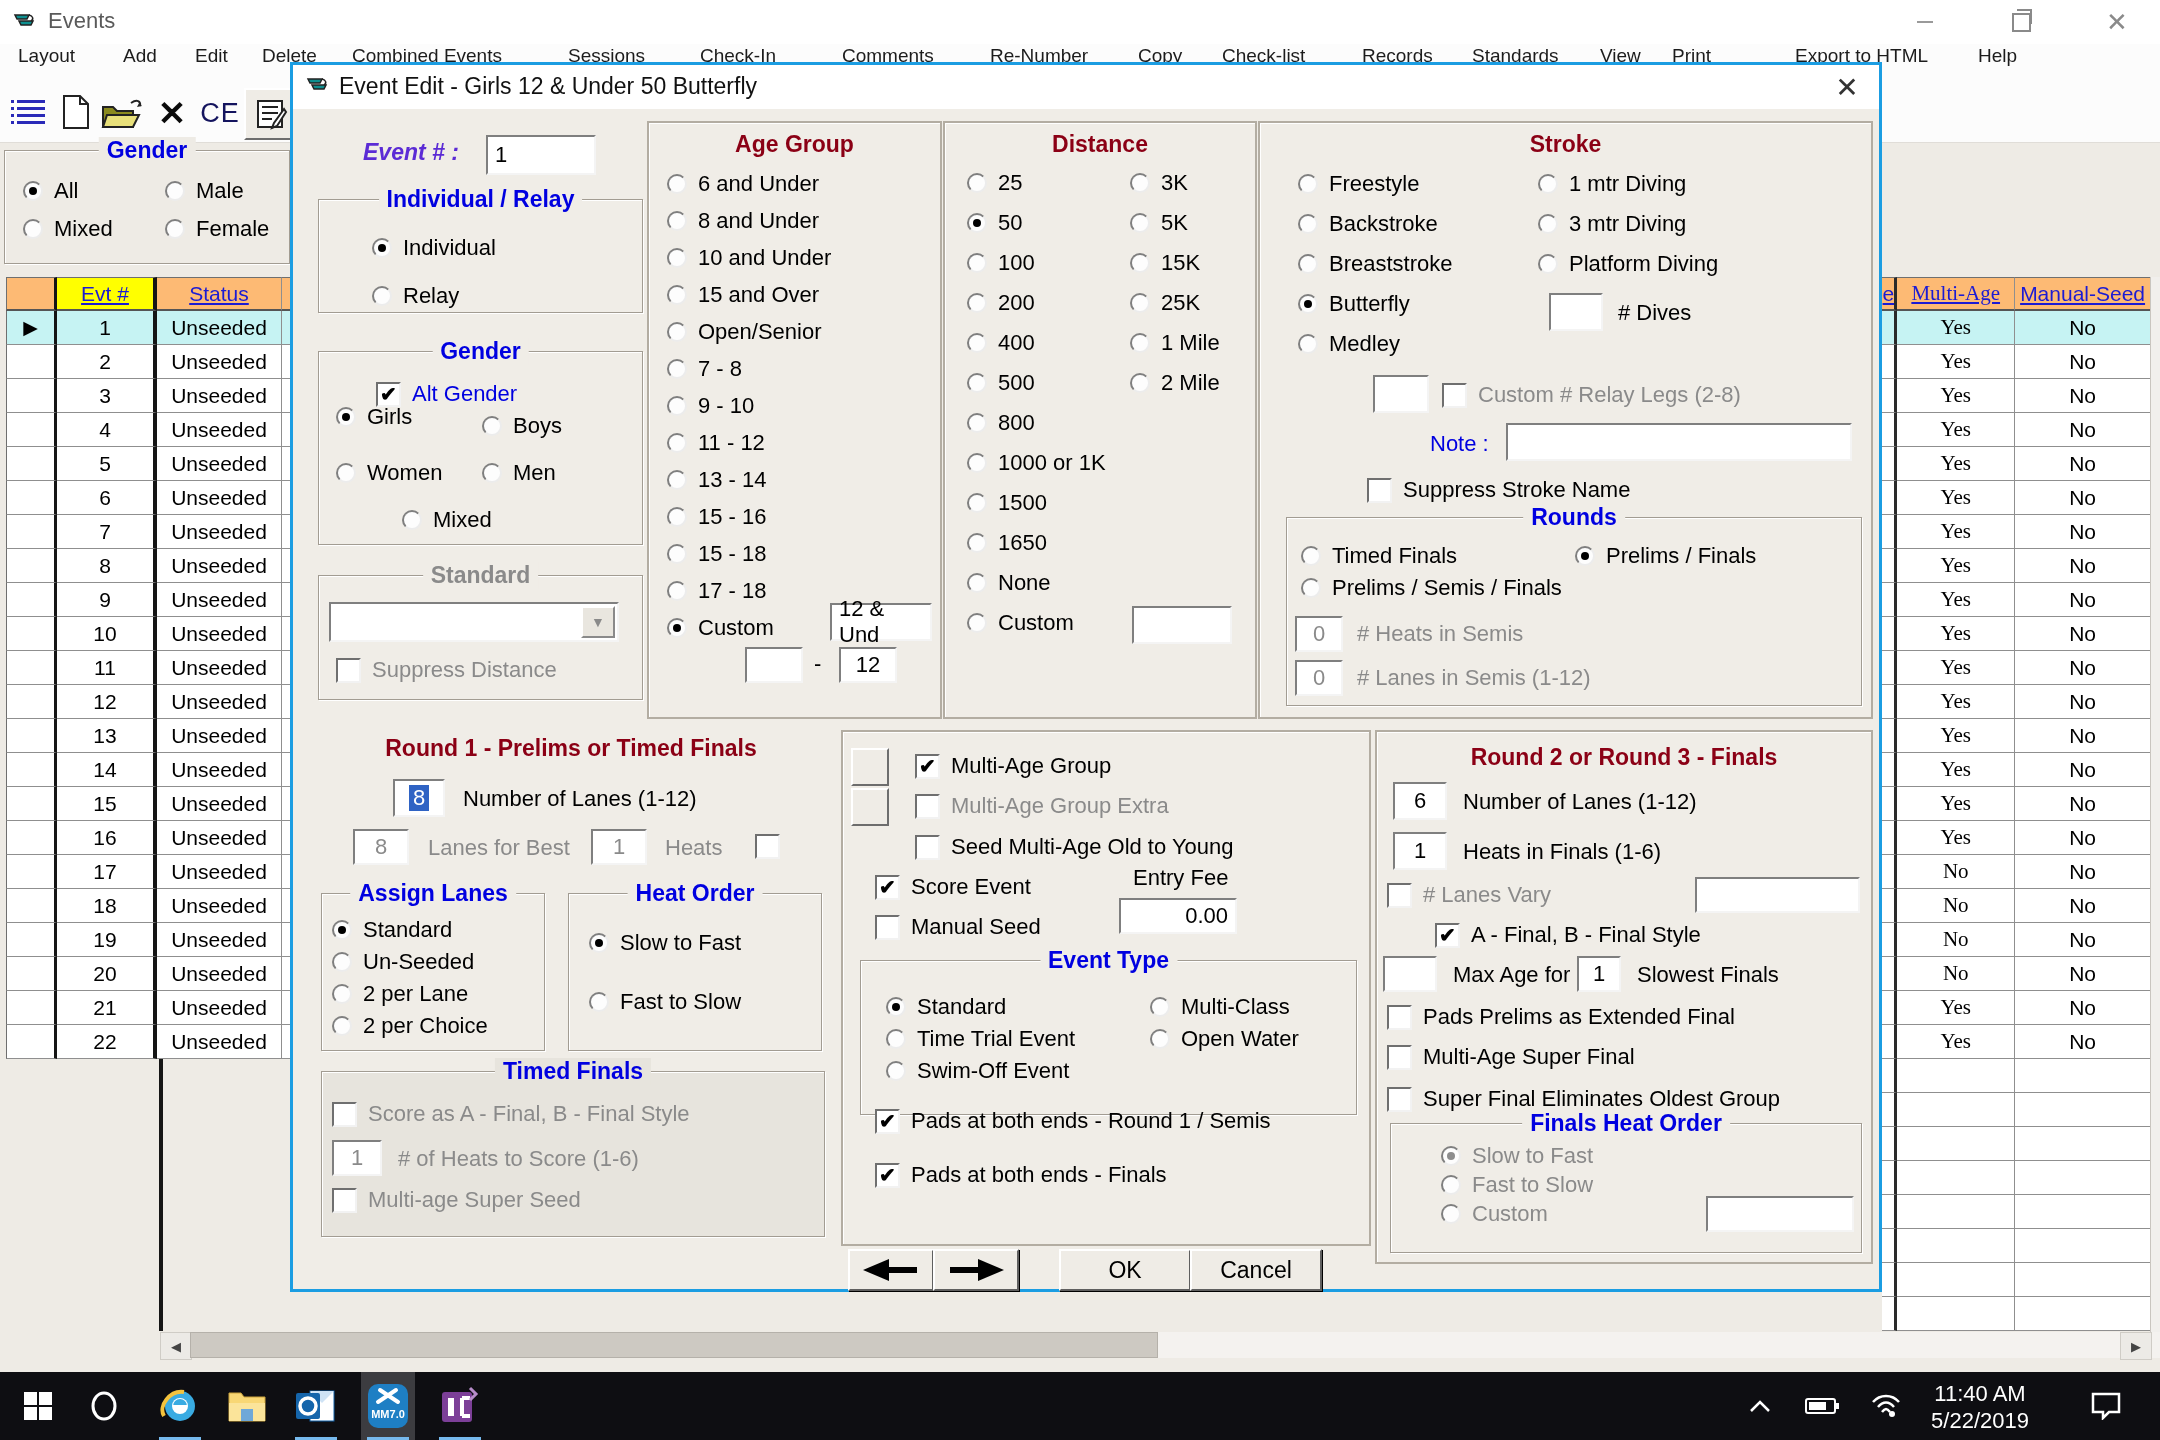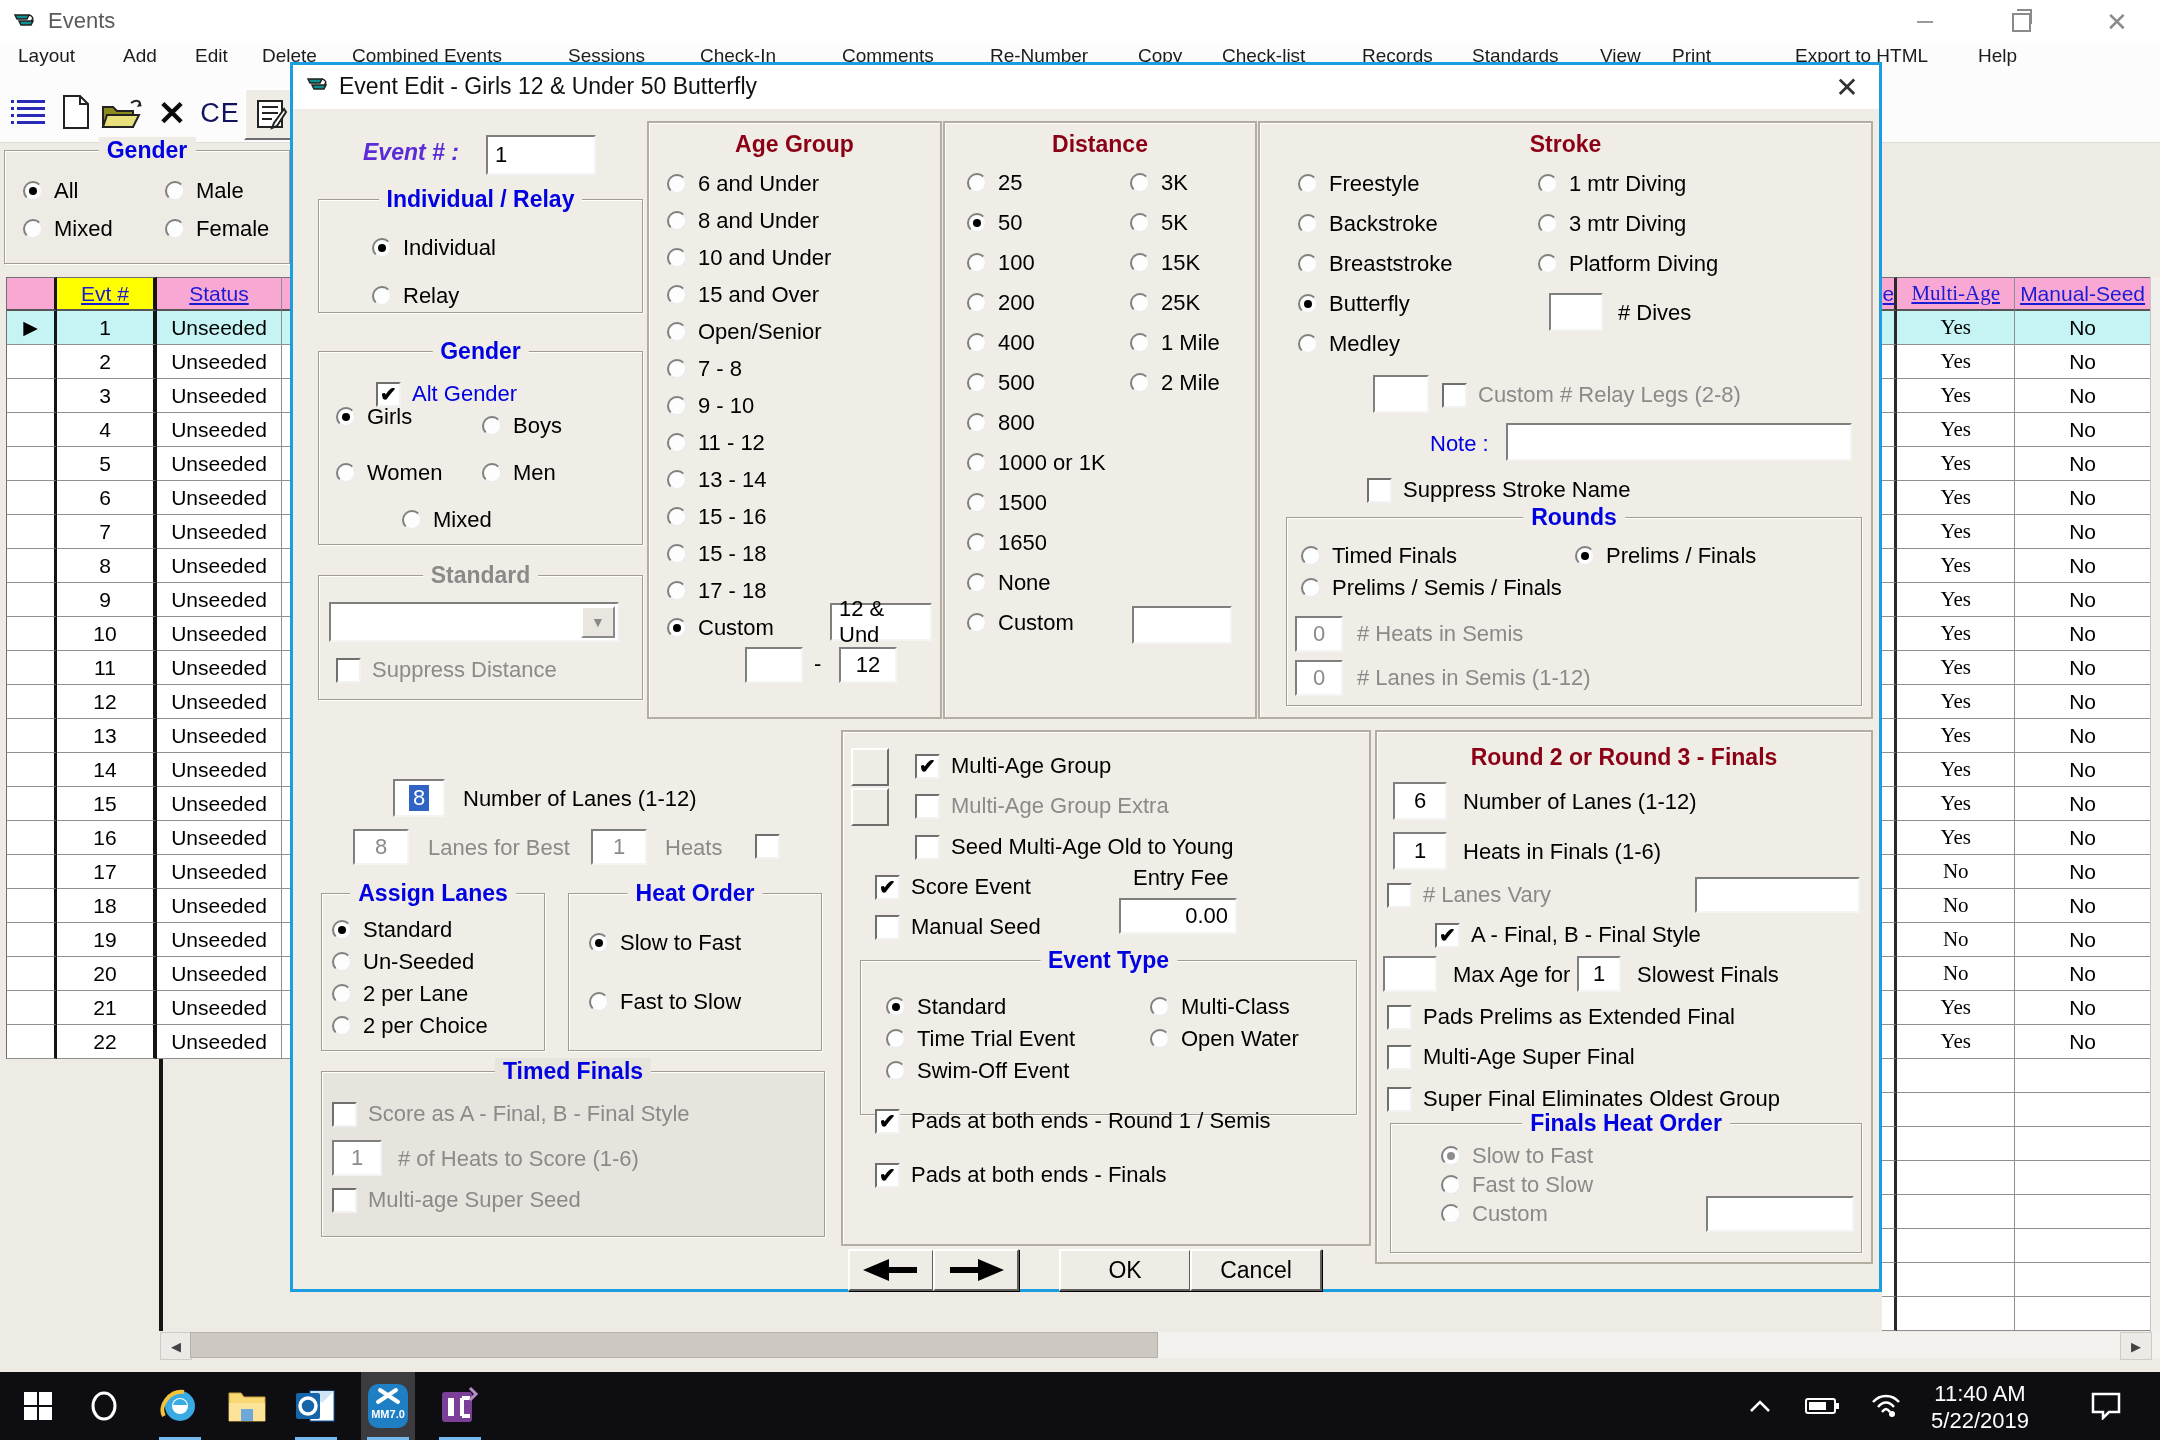--- a/index.html
+++ b/index.html
@@ -44,21 +44,21 @@
   .inp.right{justify-content:flex-end;}
   .inp.graytext{color:#8a8a8a;}
   .hl{background:#2f63c4;color:#fff;padding:0 4px;}
   .mtitle{position:absolute;font-size:23px;font-weight:bold;color:#8b0015;white-space:nowrap;}
   .panel{position:absolute;background:#f0ede7;border:2px solid #b3ada2;box-shadow:inset 1px 1px 0 #fff;}
   
   .lgrid{position:absolute;left:6px;top:277px;width:284px;}
   .rgrid{position:absolute;left:1882px;top:277px;width:268px;}
   .trow{display:flex;height:34px;}
   .cell{box-sizing:border-box;border-right:1px solid #8f8f8f;border-bottom:1px solid #8f8f8f;display:flex;align-items:center;justify-content:center;font-size:21px;background:#fff;overflow:hidden;}
-  .hcell{background:#f9a8d4;color:#1b1bd4;text-decoration:underline;border-top:1px solid #6f6f6f;border-bottom:2px solid #555;}
+  .hcell{background:#fdba74;color:#1b1bd4;text-decoration:underline;border-top:1px solid #6f6f6f;border-bottom:2px solid #555;}
   .selcol{width:51px;border-right:3px solid #151515;border-left:1px solid #6f6f6f;}
   .evtcol{width:100px;border-right:4px solid #151515;}
   .statcol{width:125px;}
   .slivcol{width:8px;border-right:none;}
   .pcol{width:16px;border-right:3px solid #2a2a2a;justify-content:flex-end;}
   .macol{width:125px;font-family:Liberation Serif, serif;}
   .mscol{width:143px;border-right:none;}
   .trow.selected .cell{background:#c6f3f3;}
   .rowarrow{visibility:hidden;font-size:19px;color:#000;}
   .rowarrow.show{visibility:visible;}
@@ -922,20 +922,21 @@
           <span class="radio"></span>
           <span class="lbl">Prelims / Semis / Finals</span>
         </div>
         <div class="inp graytext center" style="left:8px;top:98px;width:48px;height:36px;">0</div>
         <span class="lbl gray" style="position:absolute;left:70px;top:103px;"># Heats in Semis</span>
         <div class="inp graytext center" style="left:8px;top:142px;width:48px;height:36px;">0</div>
         <span class="lbl gray" style="position:absolute;left:70px;top:147px;"># Lanes in Semis (1-12)</span>
       </div>
     </div>
 
+    <div class="mtitle" style="left:28px;top:670px;width:500px;text-align:center;">Round 1 - Prelims or Timed Finals</div>
     <div class="inp center" style="left:100px;top:714px;width:52px;height:38px;">
         <span class="hl">8</span>
       </div>
     <span class="lbl" style="position:absolute;left:170px;top:721px;">Number of Lanes (1-12)</span>
     <div class="inp graytext center" style="left:60px;top:764px;width:56px;height:36px;">8</div>
     <span class="lbl gray" style="position:absolute;left:135px;top:770px;">Lanes for Best</span>
     <div class="inp graytext center" style="left:298px;top:764px;width:56px;height:36px;">1</div>
     <span class="lbl gray" style="position:absolute;left:372px;top:770px;">Heats</span>
     <span class="cb" style="position:absolute;left:462px;top:769px;"></span>
 

